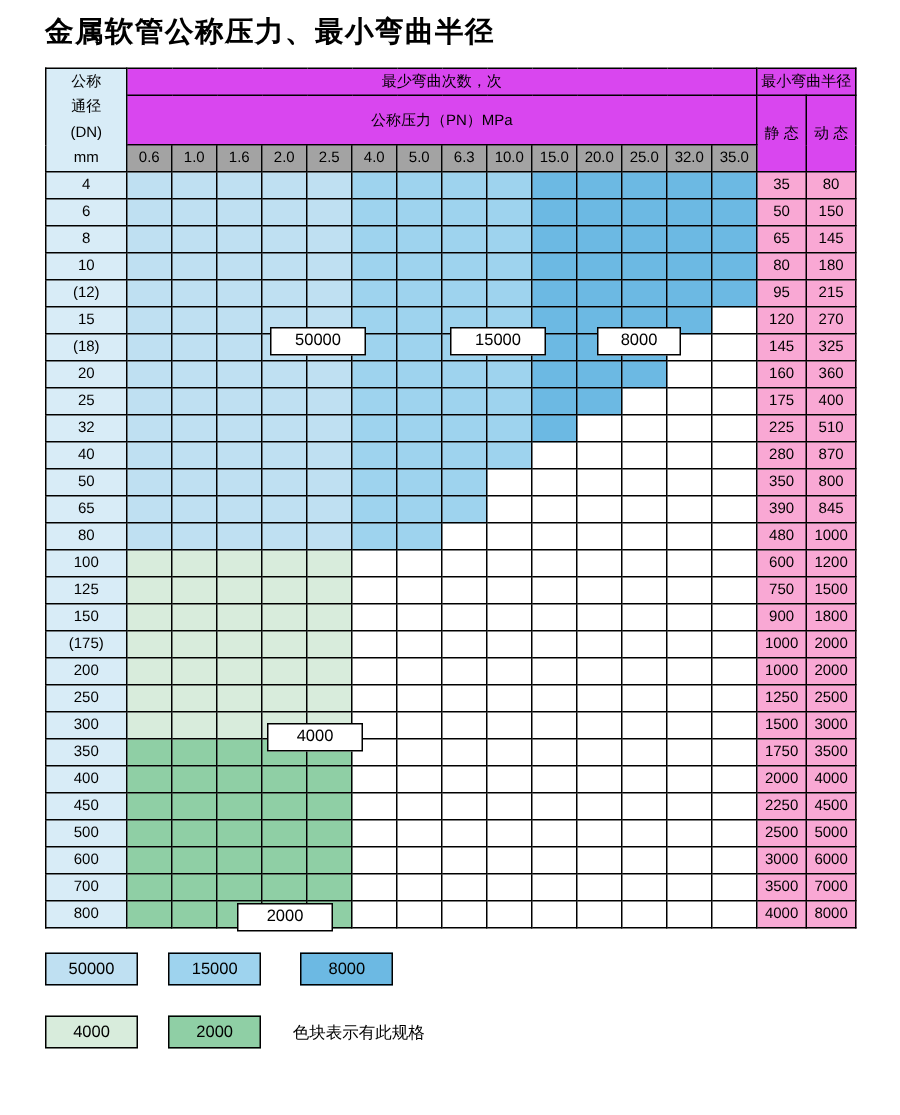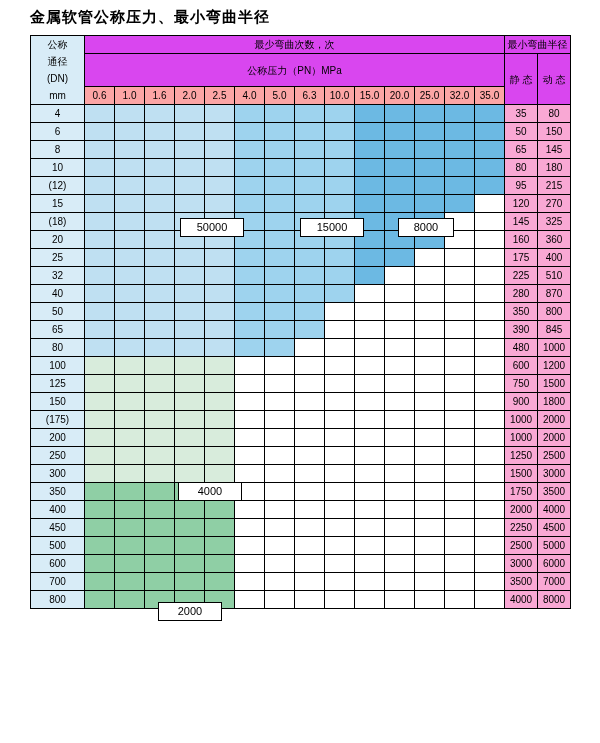--- a/index.html
+++ b/index.html
@@ -8,46 +8,47 @@
     background:#ffffff;
     font-family:"Liberation Sans", sans-serif;
     color:#000;
     position:relative;
     overflow:hidden;
   }
   #title{
     position:absolute;left:30px;top:8px;
     font-family:"DejaVu Serif", serif;
     font-weight:bold;
-    font-size:15px;
+    font-size:19px;
     letter-spacing:1px;
     text-align:center;
   }
   #table-wrap{
     position:absolute;left:30px;top:35px;
     width:540px;
   }
   table.main{
     border-collapse:collapse;
     table-layout:fixed;
     width:540px;
     font-size:10px;
+    margin-top:10px;
   }
   table.main td, table.main th{
     border:1px solid #000;
     padding:0;
     text-align:center;
     vertical-align:middle;
     height:17px;
     font-weight:normal;
     font-size:10px;
     line-height:17px;
   }
   .hdr-blue{background:#d946ef;}
-  .hdr-blue2{background:#fca5a5;}
+  .hdr-blue2{background:#a3a3a3;}
   .dn-cell{background:#d8ecf7;width:54px;}
   .r-cell{width:35px;background:#f9a8d4;}
   .pcell{width:30px;}
   .cell-white{background:#ffffff;}
   .cell-b1{background:#bfe0f2;}   
   .cell-b2{background:#9ed3ee;}   
   .cell-b3{background:#6cb9e3;}   
   .cell-g1{background:#d8ecdc;}   
   .cell-g2{background:#8fcfa5;}   
   .dnhdr{
@@ -664,13 +665,28 @@
   <div id="callouts">
       <div class="callout" style="left: 150px; top: 183px; width: 62px;">50000</div>
       <div class="callout" style="left: 270px; top: 183px; width: 62px;">15000</div>
       <div class="callout" style="left: 368px; top: 183px; width: 54px;">8000</div>
       <div class="callout" style="left: 148px; top: 447px; width: 62px;">4000</div>
       <div class="callout" style="left: 128px; top: 567px; width: 62px;">2000</div>
     </div>
 </div>
 
 <div id="legend">
+  <div class="lg-row">
+    <span class="lg-box" id="lg0" style="background: rgb(191, 224, 242);">50000</span>
+    <span style="display:inline-block;width:14px"></span>
+    <span class="lg-box" id="lg1" style="background: rgb(158, 211, 238);">15000</span>
+    <span style="display:inline-block;width:20px"></span>
+    <span class="lg-box" id="lg2" style="background: rgb(108, 185, 227);">8000</span>
+    
+    
+  </div>
+  <div class="lg-row" style="margin-top:14px">
+    <span class="lg-box" id="lg3" style="background: rgb(216, 236, 220);">4000</span>
+    <span style="display:inline-block;width:14px"></span>
+    <span class="lg-box" id="lg4" style="background: rgb(143, 207, 165);">2000</span>
+    <span class="lg-label" style="margin-left:18px">色块表示有此规格</span>
+  </div>
 </div>
 
 </body></html>

